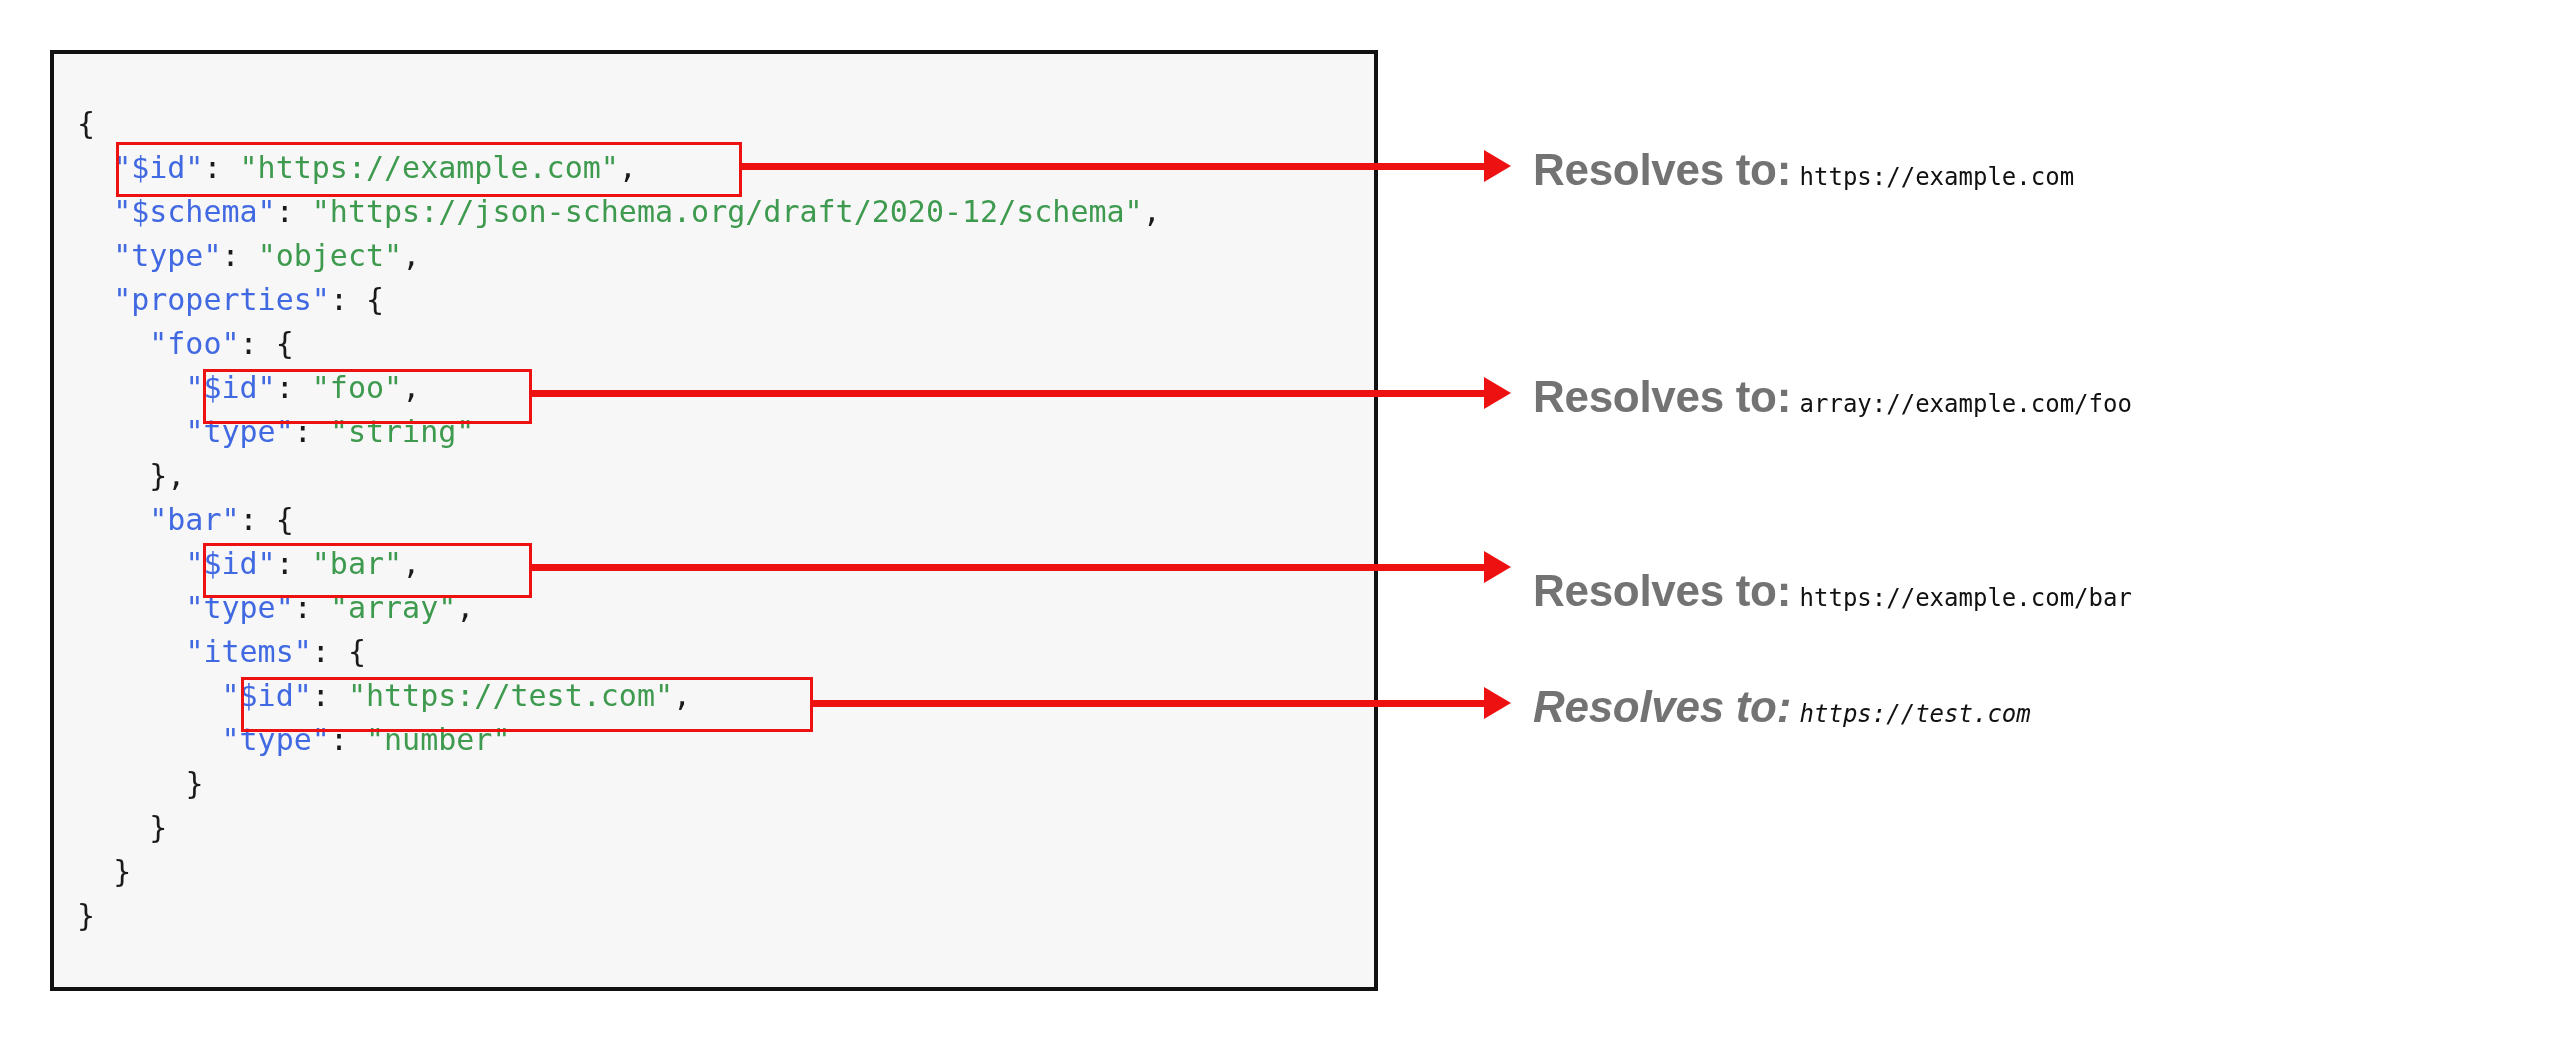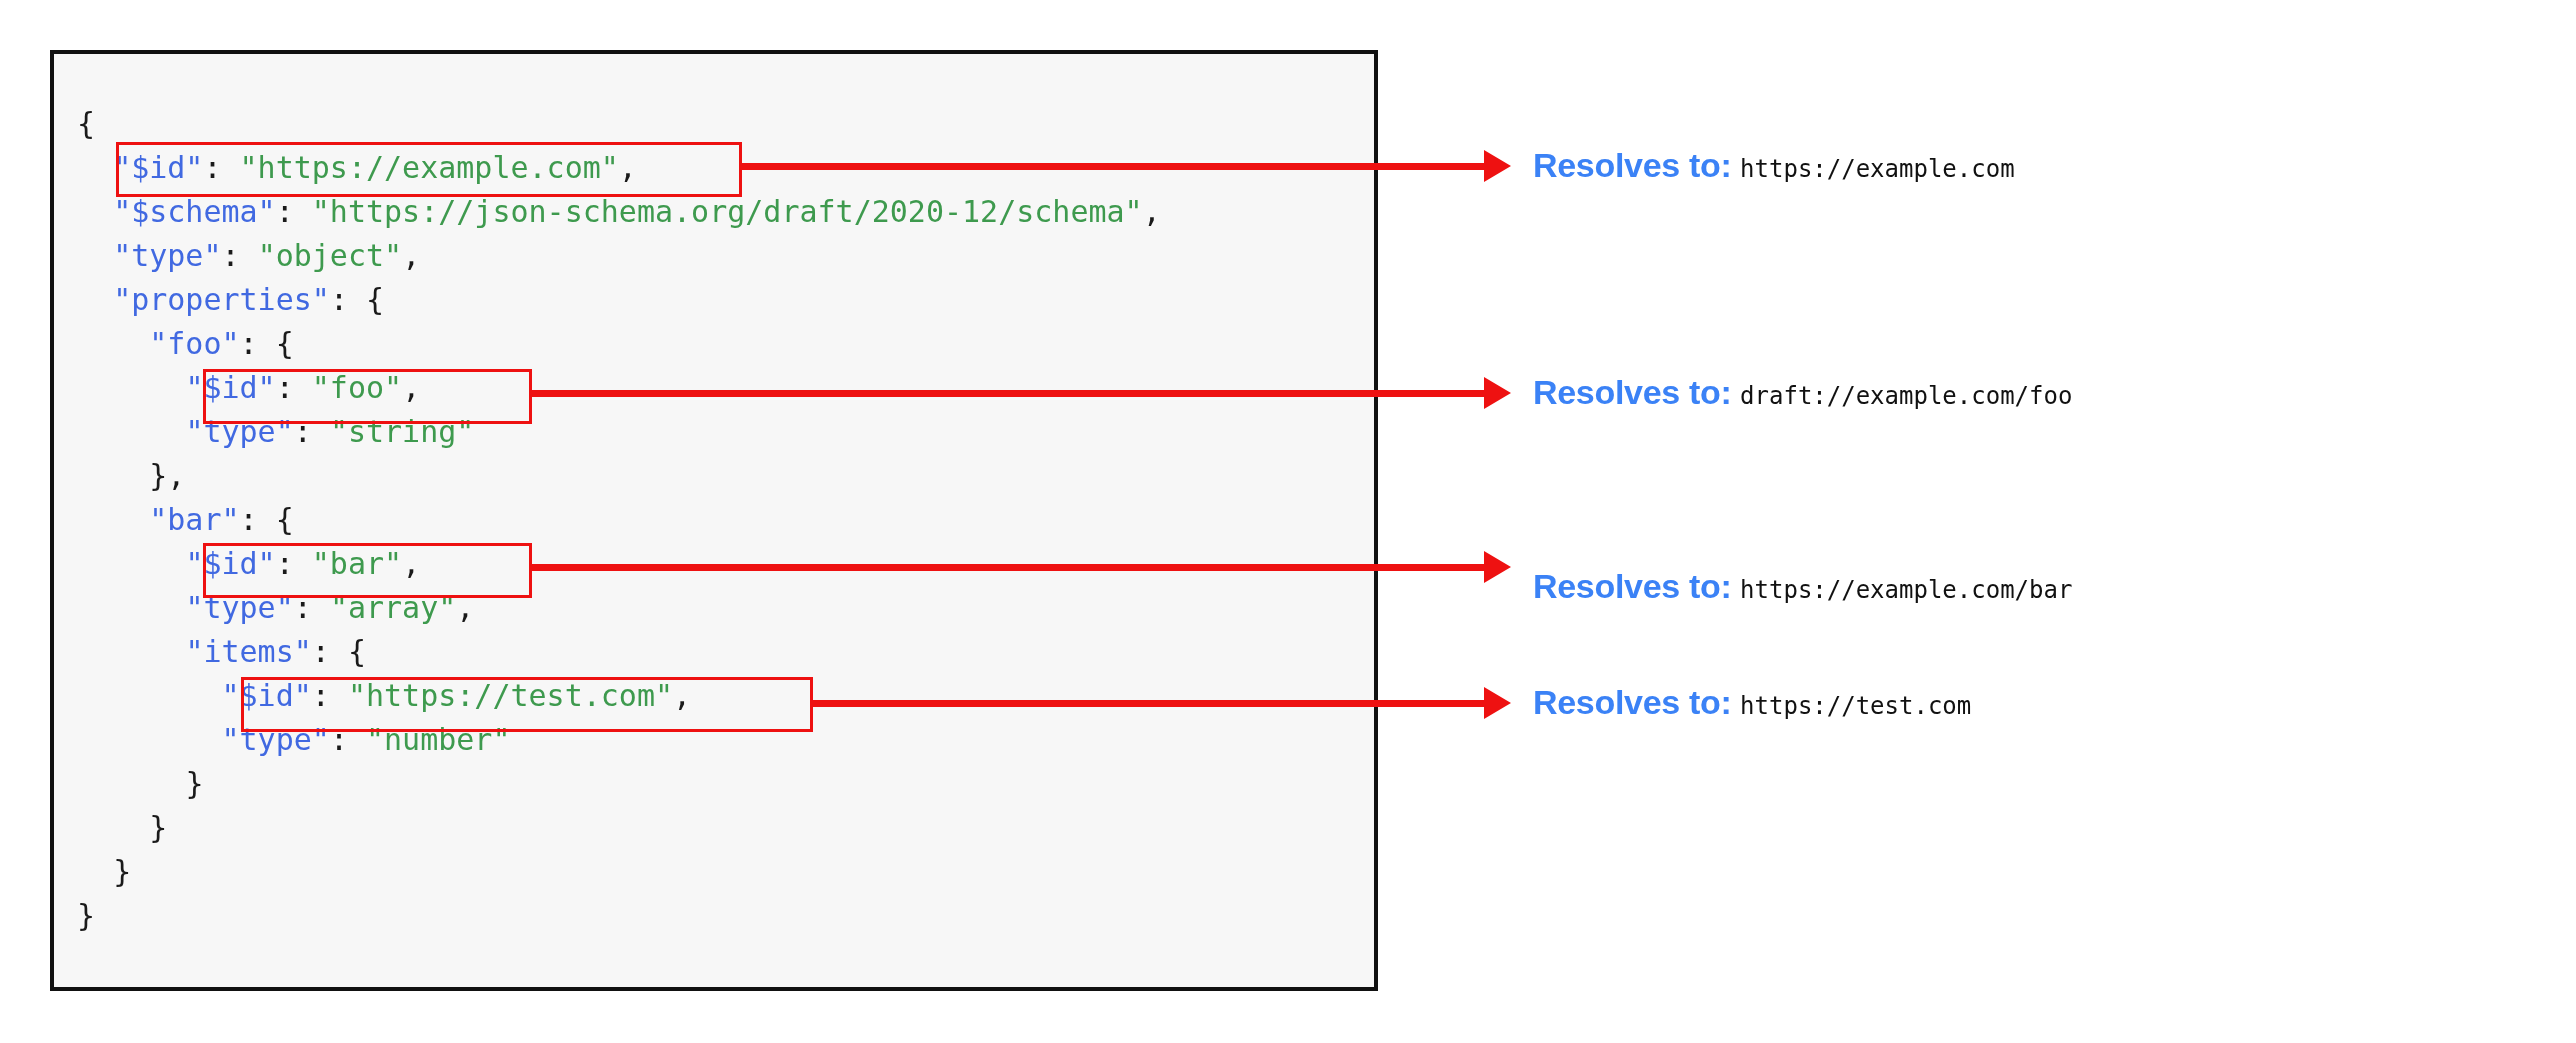--- a/index.html
+++ b/index.html
@@ -46,21 +46,21 @@
   }
 
   
   .annot{
     position:absolute;
     white-space:nowrap;
     line-height:1;
   }
   .annot .lead{
     font-family:"Liberation Sans",sans-serif;
-    font-weight:bold;font-size:34px;color:#3b82f6;
+    font-weight:bold;font-size:44px;color:#737373;
     letter-spacing:-0.3px;
   }
   .annot .url{
     font-family:"DejaVu Sans Mono","Liberation Mono",monospace;
     font-weight:400;font-size:24px;color:#111111;
     margin-left:8.5px;
   }
 </style>
 </head>
 <body>
@@ -84,17 +84,17 @@
     </div>
     <div class="arrow-wrap" style="left: 532px; top: 555px; width: 977px;">
       <div class="arrow-line" style="width: 953px;"></div>
       <div class="arrow-head" style="left: 952px;"></div>
     </div>
     <div class="arrow-wrap" style="left: 813px; top: 691px; width: 696px;">
       <div class="arrow-line" style="width: 672px;"></div>
       <div class="arrow-head" style="left: 671px;"></div>
     </div>
     <div class="annot" style="left: 1533px; top: 148px;"><span class="lead">Resolves to:</span><span class="url">https://example.com</span></div>
-    <div class="annot" style="left: 1533px; top: 375px;"><span class="lead">Resolves to:</span><span class="url">draft://example.com/foo</span></div>
+    <div class="annot" style="left: 1533px; top: 375px;"><span class="lead">Resolves to:</span><span class="url">array://example.com/foo</span></div>
     <div class="annot" style="left: 1533px; top: 569px;"><span class="lead">Resolves to:</span><span class="url">https://example.com/bar</span></div>
-    <div class="annot" style="left: 1533px; top: 685px;"><span class="lead">Resolves to:</span><span class="url">https://test.com</span></div>
+    <div class="annot" style="left: 1533px; top: 685px; font-style: italic;"><span class="lead">Resolves to:</span><span class="url">https://test.com</span></div>
   </div>
 
 
 </body></html>

